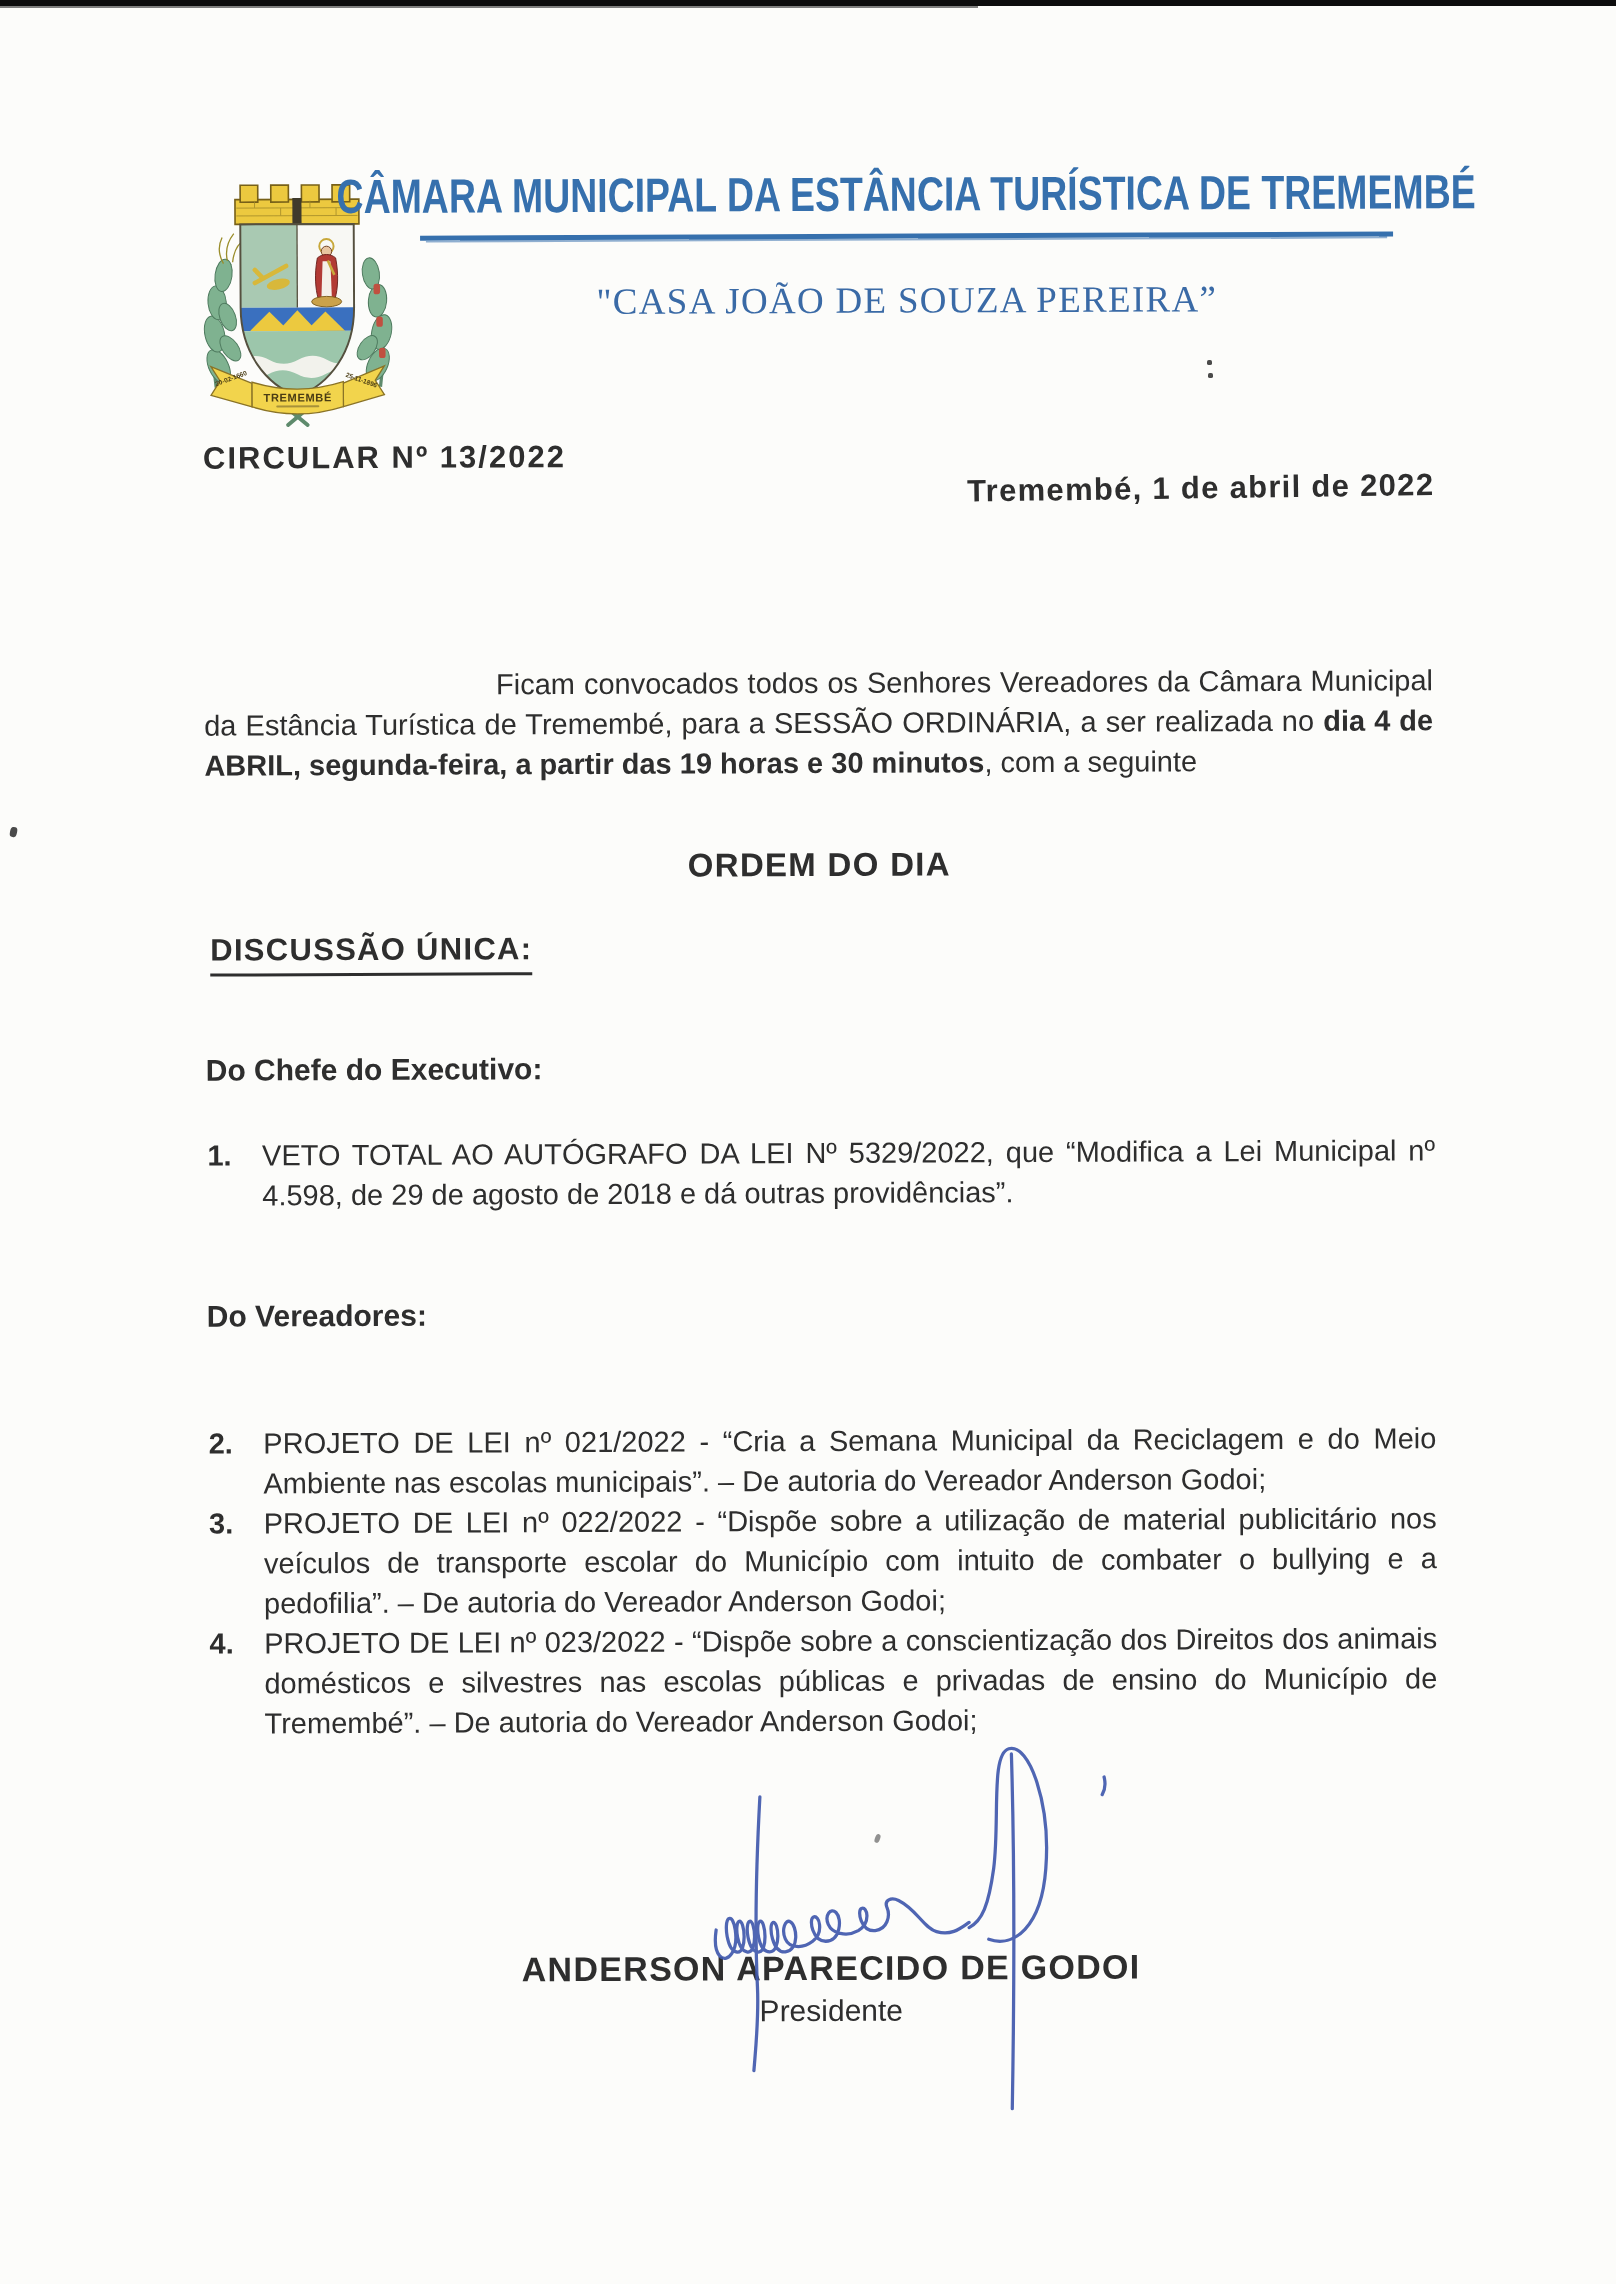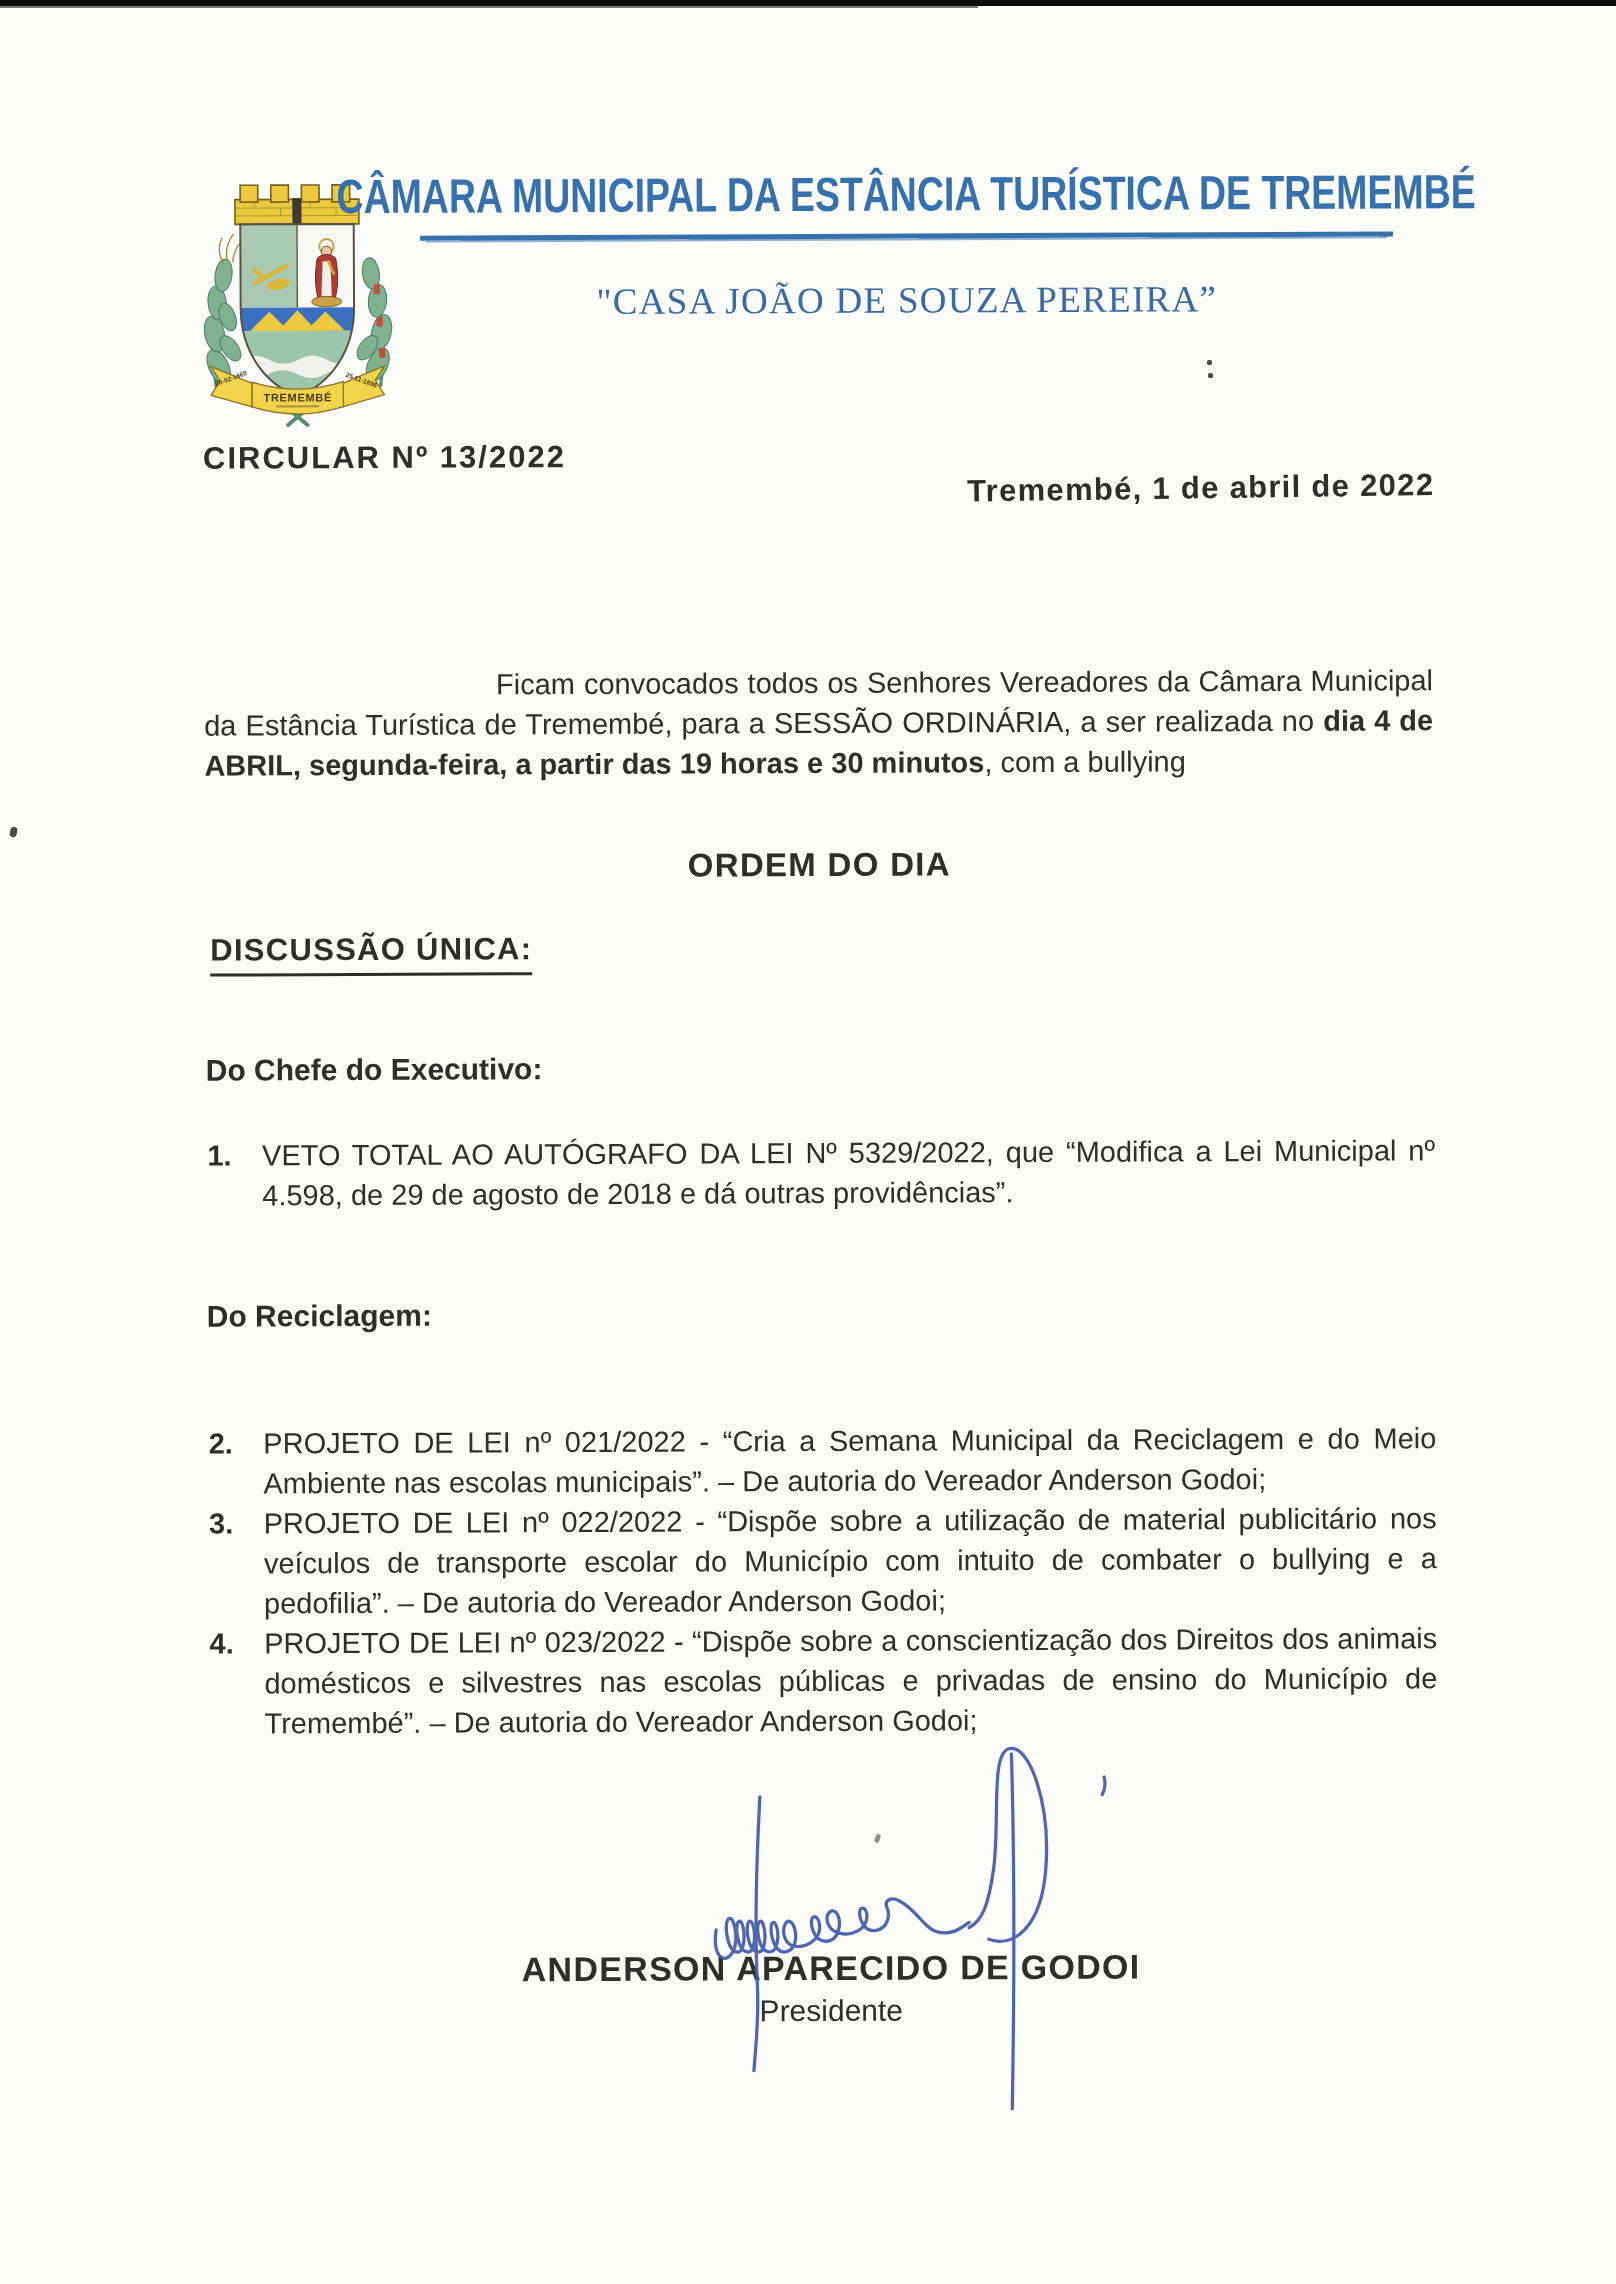--- a/index.html
+++ b/index.html
@@ -163,34 +163,34 @@
     </svg>
 
     <div class="org-title">
       <span>CÂMARA MUNICIPAL DA ESTÂNCIA TURÍSTICA DE TREMEMBÉ</span>
     </div>
     <div class="casa">"CASA JOÃO DE SOUZA PEREIRA”</div>
 
     <div class="circular">CIRCULAR Nº 13/2022</div>
     <div class="dateline">Tremembé, 1 de abril de 2022</div>
 
-    <p class="intro"><span>Ficam convocados todos os Senhores Vereadores da Câmara Municipal da Estância Turística de Tremembé, para a SESSÃO ORDINÁRIA, a ser realizada no </span><b>dia 4 de ABRIL, segunda-feira, a partir das 19 horas e 30 minutos</b><span>, com a bullying</span></p>
+    <p class="intro"><span>Ficam convocados todos os Senhores Vereadores da Câmara Municipal da Estância Turística de Tremembé, para a SESSÃO ORDINÁRIA, a ser realizada no </span><b>dia 4 de ABRIL, segunda-feira, a partir das 19 horas e 30 minutos</b><span>, com a seguinte</span></p>
 
     <div class="ordem">ORDEM DO DIA</div>
     <div class="discussao"><span>DISCUSSÃO ÚNICA:</span></div>
 
     <div class="sec-head sec-a">Do Chefe do Executivo:</div>
     <div class="items items-a">
       <div class="li">
         <span class="num">1.</span>
         <span>VETO TOTAL AO AUTÓGRAFO DA LEI Nº 5329/2022, que “Modifica a Lei Municipal nº 4.598, de 29 de agosto de 2018 e dá outras providências”.</span>
       </div>
     </div>
 
-    <div class="sec-head sec-b">Do Reciclagem:</div>
+    <div class="sec-head sec-b">Do Vereadores:</div>
     <div class="items items-b">
       <div class="li">
         <span class="num">2.</span>
         <span>PROJETO DE LEI nº 021/2022 - “Cria a Semana Municipal da Reciclagem e do Meio Ambiente nas escolas municipais”. – De autoria do Vereador Anderson Godoi;</span>
       </div>
       <div class="li">
         <span class="num">3.</span>
         <span>PROJETO DE LEI nº 022/2022 - “Dispõe sobre a utilização de material publicitário nos veículos de transporte escolar do Município com intuito de combater o bullying e a pedofilia”. – De autoria do Vereador Anderson Godoi;</span>
       </div>
       <div class="li">

